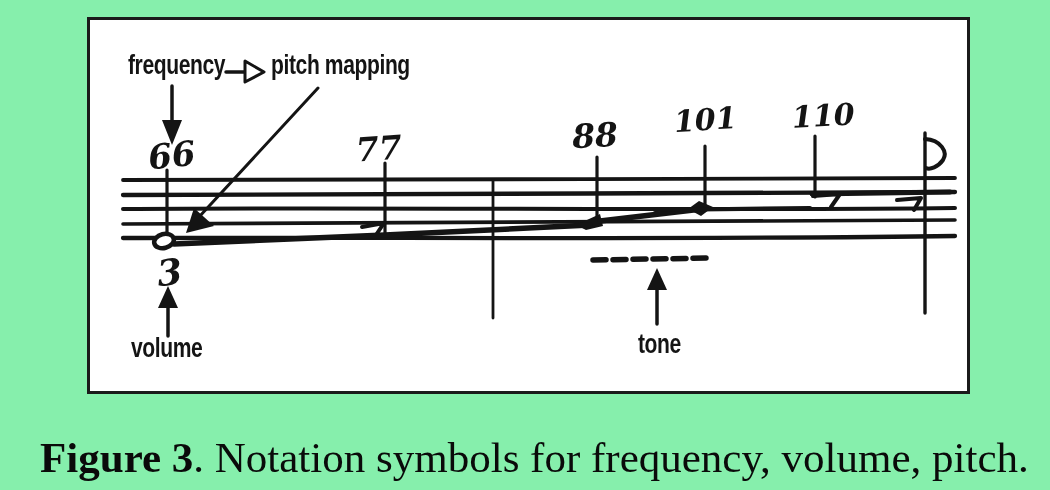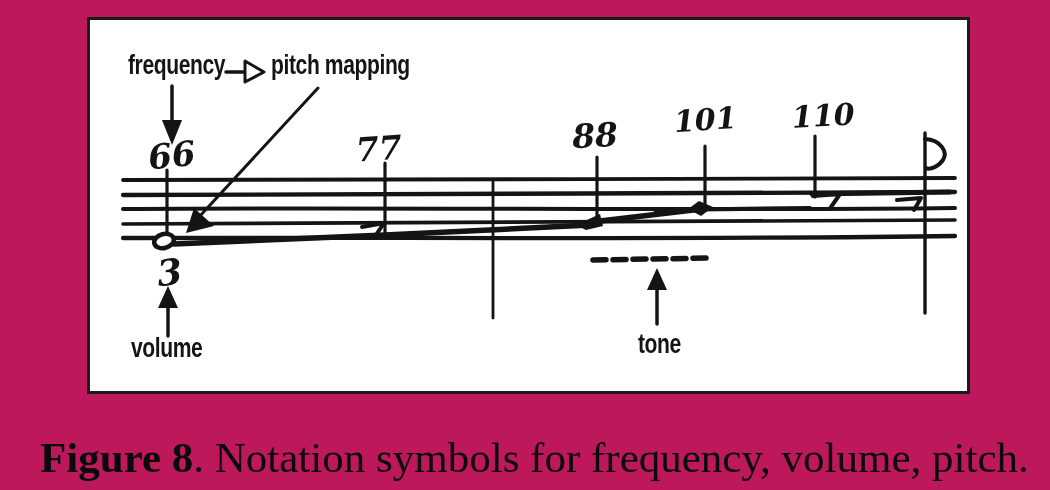--- a/index.html
+++ b/index.html
@@ -1,18 +1,18 @@
 <!DOCTYPE html>
 <html><head>
 <meta charset="utf-8">
 <style>
   html,body { margin:0; padding:0; background:#ffffff; }
   #page {
     position:relative; width:1050px; height:490px;
-    background:#be185d; overflow:hidden;
+    background:#86efac; overflow:hidden;
     font-family:"Liberation Sans", sans-serif;
   }
   #figure-box {
     position:absolute; left:87px; top:17px; width:883px; height:377px;
     border:3px solid #1b1b1b; box-sizing:border-box; background:#ffffff;
   }
   svg.overlay { position:absolute; left:0; top:0; width:1050px; height:490px; }
   .lbl {
     position:absolute; font-family:"Liberation Sans", sans-serif;
     font-weight:bold; font-size:27px; color:#141414;
@@ -110,16 +110,16 @@
 
   <div class="hw" style="left:148px; top:138px; font-size:34px; transform:rotate(-6deg);">66</div>
   <div class="hw" style="left:356px; top:132px; font-size:33px; transform:rotate(-4deg);">77</div>
   <div class="hw" style="left:572px; top:119px; font-size:33px; transform:rotate(-3deg);">88</div>
   <div class="hw" style="left:674px; top:105px; font-size:30px; transform:rotate(-4deg);">101</div>
   <div class="hw" style="left:792px; top:101px; font-size:30px; transform:rotate(-3deg);">110</div>
 
   <div class="hw" style="left:157px; top:254px; font-size:36px; transform:rotate(-6deg);">3</div>
 
   <div id="caption">
-    <span class="cap-bold">Figure 8</span><span>. Notation symbols for frequency, volume, pitch.</span>
+    <span class="cap-bold">Figure 3</span><span>. Notation symbols for frequency, volume, pitch.</span>
   </div>
 
 </div>
 
 </body></html>

